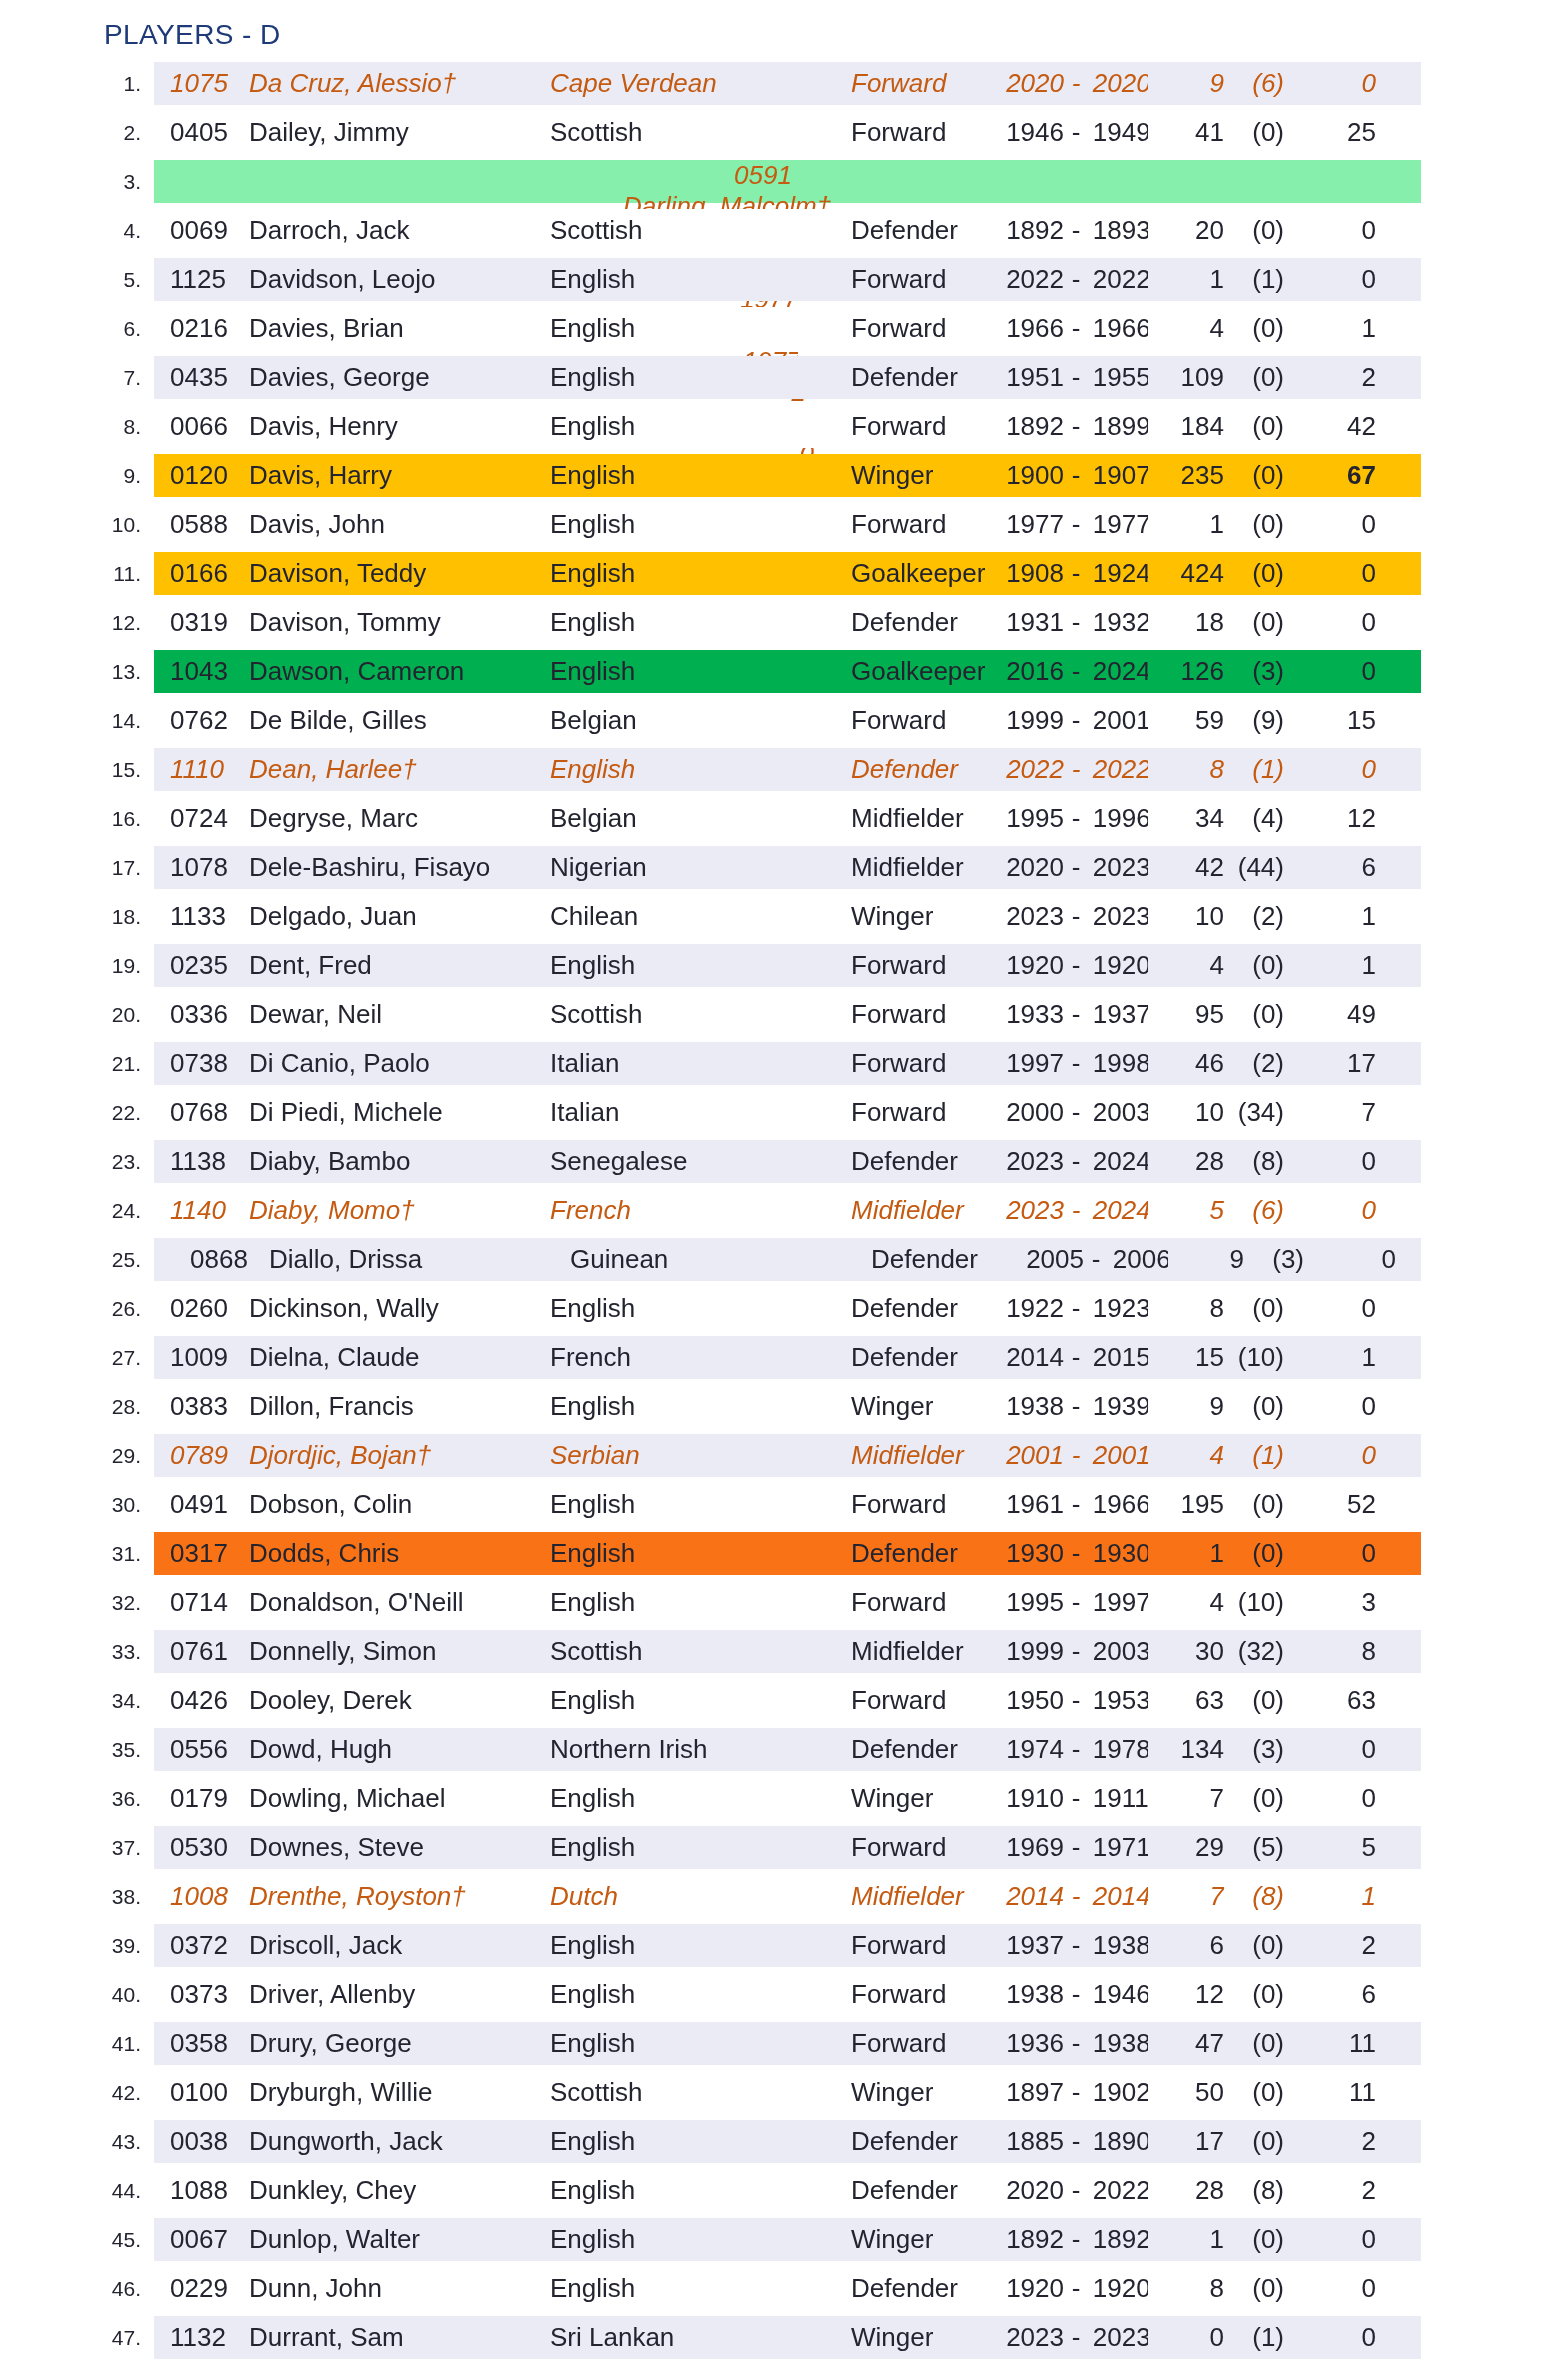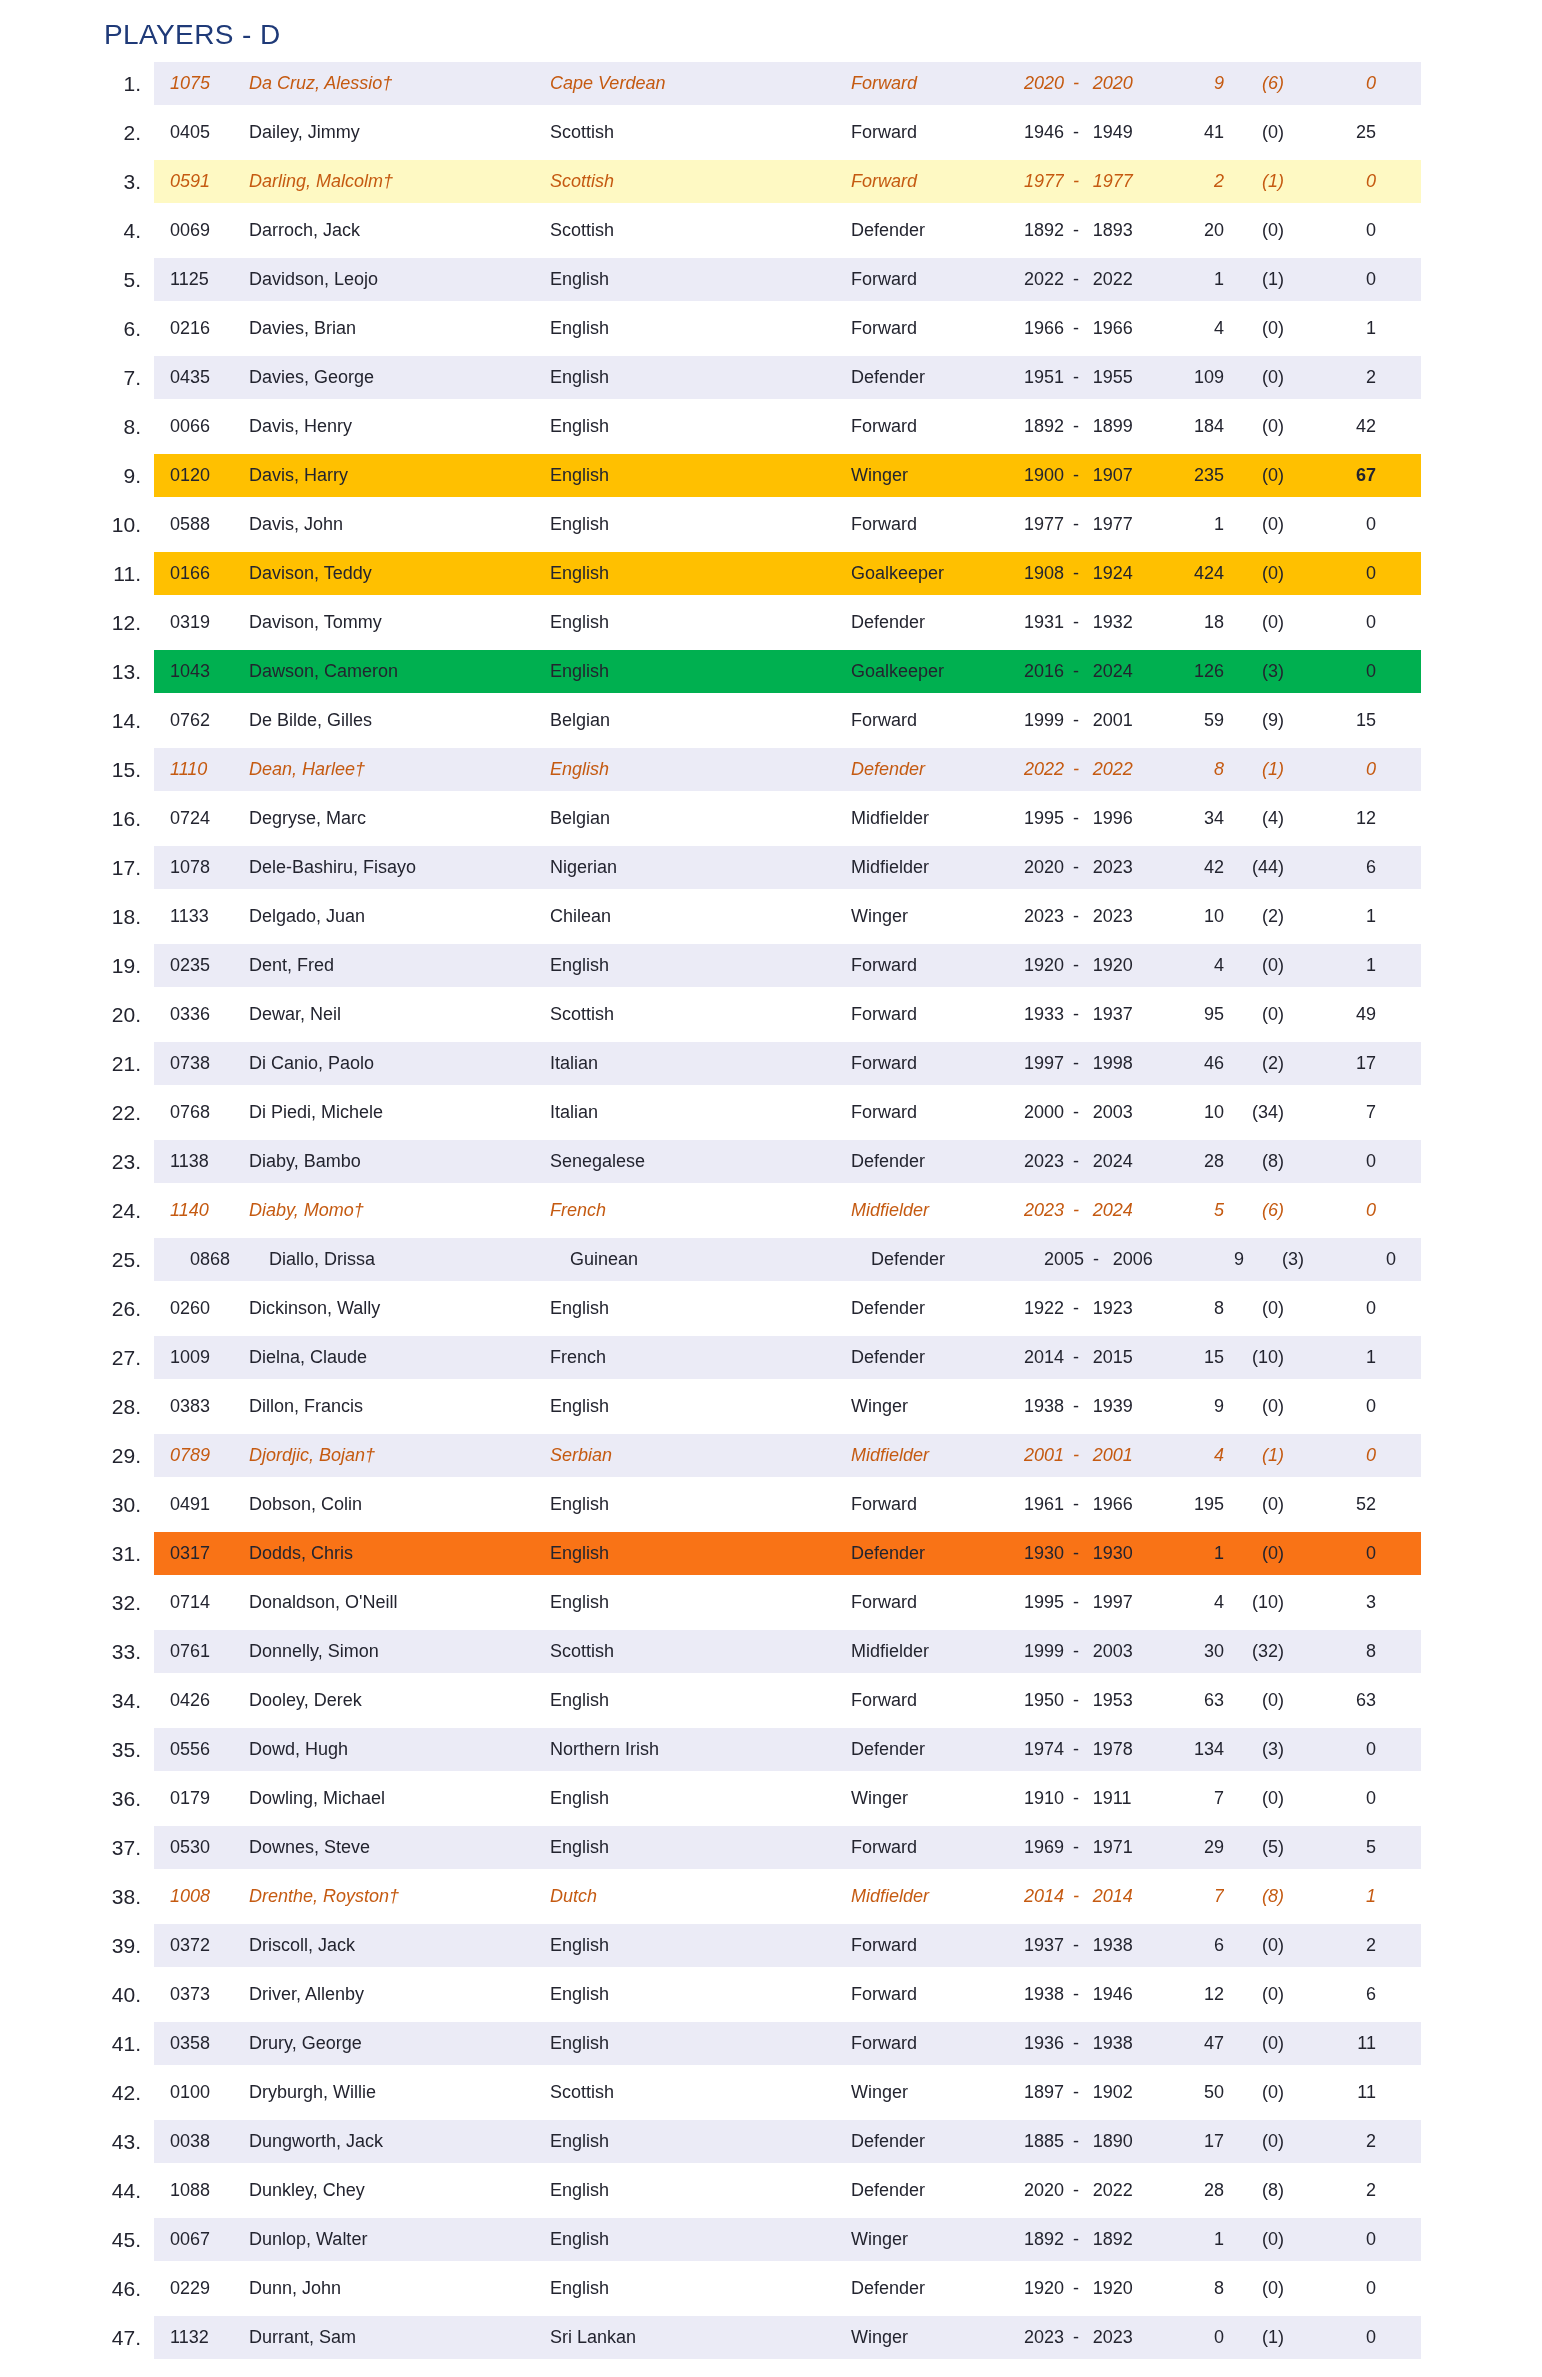--- a/index.html
+++ b/index.html
@@ -31,21 +31,21 @@
     padding-right: 13px;
     font-size: 21px;
     color: var(--body-text, #23242f);
     flex: 0 0 auto;
   }
   .band {
     display: flex;
     align-items: center;
     width: 1267px;
     height: 43px;
-    font-size: 18px;
+    font-size: 26px;
     padding-left: 16px;
     padding-right: 55px;
   }
   .band span { display: block; white-space: nowrap; overflow: hidden; }
   .cell-id        { width: 68px;  flex: 0 0 auto; }
   .cell-name      { width: 301px; flex: 0 0 auto; margin-left: 11px; }
   .cell-nat       { width: 301px; flex: 0 0 auto; }
   .cell-pos       { width: 153px; flex: 0 0 auto; }
   .cell-yfrom     { width: 60px;  flex: 0 0 auto; text-align: right; }
   .cell-sep       { width: 24px;  flex: 0 0 auto; text-align: center; }
@@ -87,21 +87,21 @@
           <span class="cell-yfrom">1946</span>
           <span class="cell-sep">-</span>
           <span class="cell-yto">1949</span>
           <span class="cell-apps">41</span>
           <span class="cell-apps-sub">(0)</span>
           <span class="cell-goals">25</span>
         </div>
       </div>
       <div class="row">
         <span class="rownum">3.</span>
-        <div class="band departed" style="background: #fef9c3;">
+        <div class="band departed" style="background: #86efac; flex-direction: column;">
           <span class="cell-id">0591</span>
           <span class="cell-name">Darling, Malcolm†</span>
           <span class="cell-nat">Scottish</span>
           <span class="cell-pos">Forward</span>
           <span class="cell-yfrom">1977</span>
           <span class="cell-sep">-</span>
           <span class="cell-yto">1977</span>
           <span class="cell-apps">2</span>
           <span class="cell-apps-sub">(1)</span>
           <span class="cell-goals">0</span>

